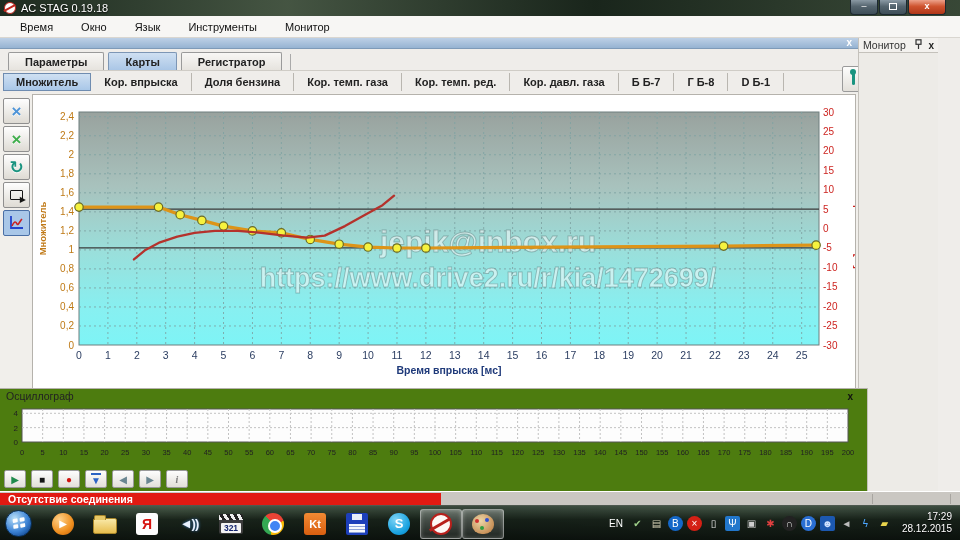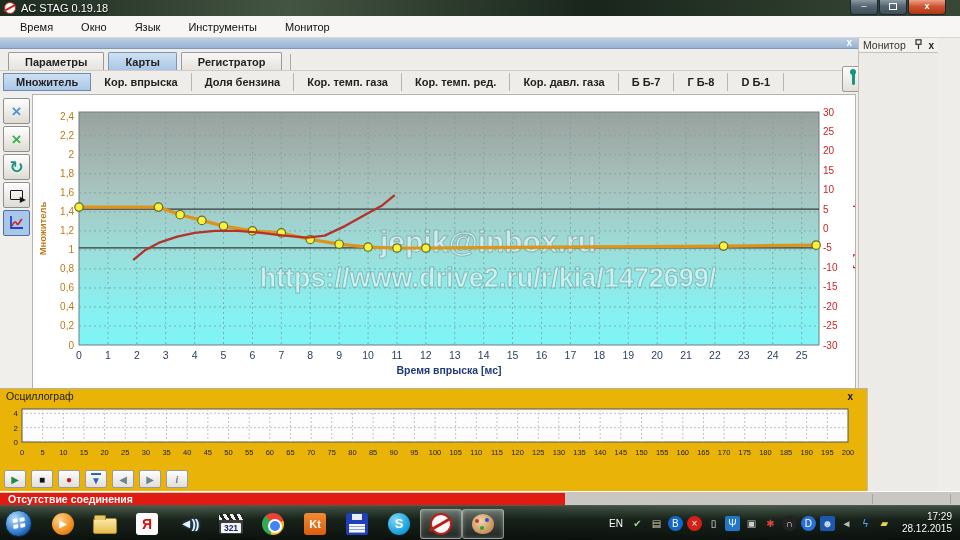--- a/index.html
+++ b/index.html
@@ -52,31 +52,31 @@
 
 
 .monitor { position:absolute; left:858px; top:0; width:80px; height:453px; background:#edebe7; border-left:1px solid #c4c1bb; }
 .mon-head { height:15px; border-bottom:1px solid #c4c1bb; background:#f3f1ee; display:flex; align-items:center; padding:0 4px; }
 .mon-title { font-size:10.5px; color:#333; flex:1; }
 .mon-pin { margin-right:5px; }
 .mon-x { font-size:10px; font-weight:bold; color:#222; }
 .gauge { position:absolute; left:8px; top:21px; width:90px; height:90px; background:#161616; border:1px solid #555; }
 
 
-.osc { position:absolute; left:0; top:350px; width:868px; height:103px; background:#eab308; border-top:1px solid #b5b2ac; border-right:1px solid #c4c1bb; }
+.osc { position:absolute; left:0; top:350px; width:868px; height:103px; background:#4d7c0f; border-top:1px solid #b5b2ac; border-right:1px solid #c4c1bb; }
 .osc-head { height:14px; display:flex; align-items:center; padding:1px 6px; }
 .osc-title { font-size:10.5px; color:#222; flex:1; }
 .osc-x { font-size:10px; font-weight:bold; color:#111; padding-right:8px; }
 .osc-btns { position:absolute; left:4px; top:81px; display:flex; gap:5px; }
 .osc-btn { width:22px; height:18px; border:1px solid #9a9a9a; border-radius:2px; background:linear-gradient(#fdfdfd,#e2dfd9); font-size:10px; display:flex; align-items:center; justify-content:center; }
 .osc-btn.collapse span { border-top:2px solid #2b62c4; }
 
 
 .statusbar { position:absolute; left:0; top:453px; width:960px; height:14px; background:#cac7c2; border-top:1px solid #fff; }
-.status-red { position:absolute; left:0; top:1px; width:565px; height:13px; background:#e11a12; color:#fff; font-size:10.5px; font-weight:bold; padding:0 8px; line-height:13px; }
+.status-red { position:absolute; left:0; top:1px; width:441px; height:13px; background:#e11a12; color:#fff; font-size:10.5px; font-weight:bold; padding:0 8px; line-height:13px; }
 .status-div { position:absolute; top:2px; width:1px; height:10px; background:#a8a5a0; }
 
 
 .taskbar { position:absolute; left:0; top:505px; width:960px; height:35px; background:linear-gradient(rgba(90,110,95,.55),rgba(22,32,24,.9) 40%,rgba(10,16,12,.95)); border-top:1px solid rgba(200,220,200,.35); display:flex; align-items:center; }
 .start-orb { width:27px; height:27px; border-radius:50%; margin:0 10px 0 5px; background:radial-gradient(circle at 35% 30%,#b9e0fa,#3b82d4 55%,#0b3f86 90%); border:1px solid #0a2f56; display:flex; align-items:center; justify-content:center; flex:none; }
 .orb-flag { width:12px; height:11px; display:grid; grid-template-columns:5px 5px; grid-template-rows:4px 4px; gap:1.5px; transform:rotate(-6deg) skewY(-4deg); }
 .orb-flag i { background:#fdfdfd; border-radius:1px; }
 .tb-item { width:42px; height:30px; margin-top:1px; display:flex; align-items:center; justify-content:center; border-radius:3px; position:relative; flex:none; }
 .tb-item.open { background:linear-gradient(rgba(255,255,255,.28),rgba(255,255,255,.08)); border:1px solid rgba(255,255,255,.45); box-shadow:inset 0 0 4px rgba(255,255,255,.3); }
 .wmp-circle { width:22px; height:22px; border-radius:50%; background:radial-gradient(circle at 35% 30%,#ffd28a,#ef8f1f 60%,#c35f08); color:#fff; font-size:10px; display:flex; align-items:center; justify-content:center; }

